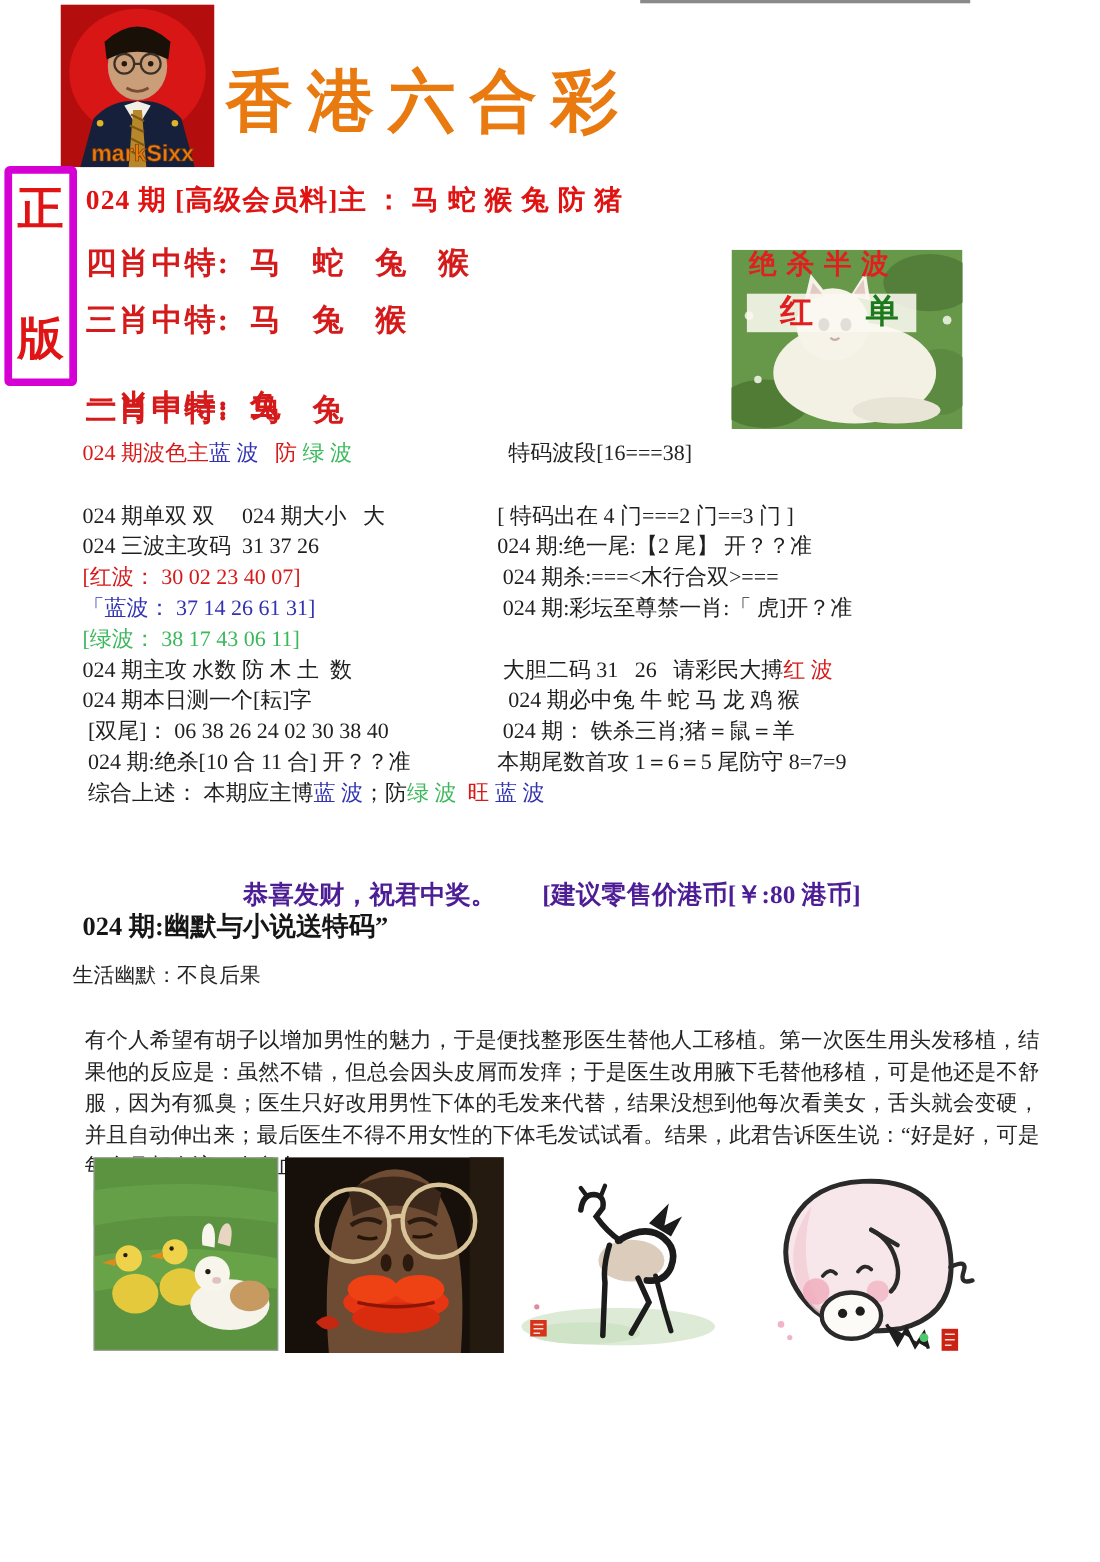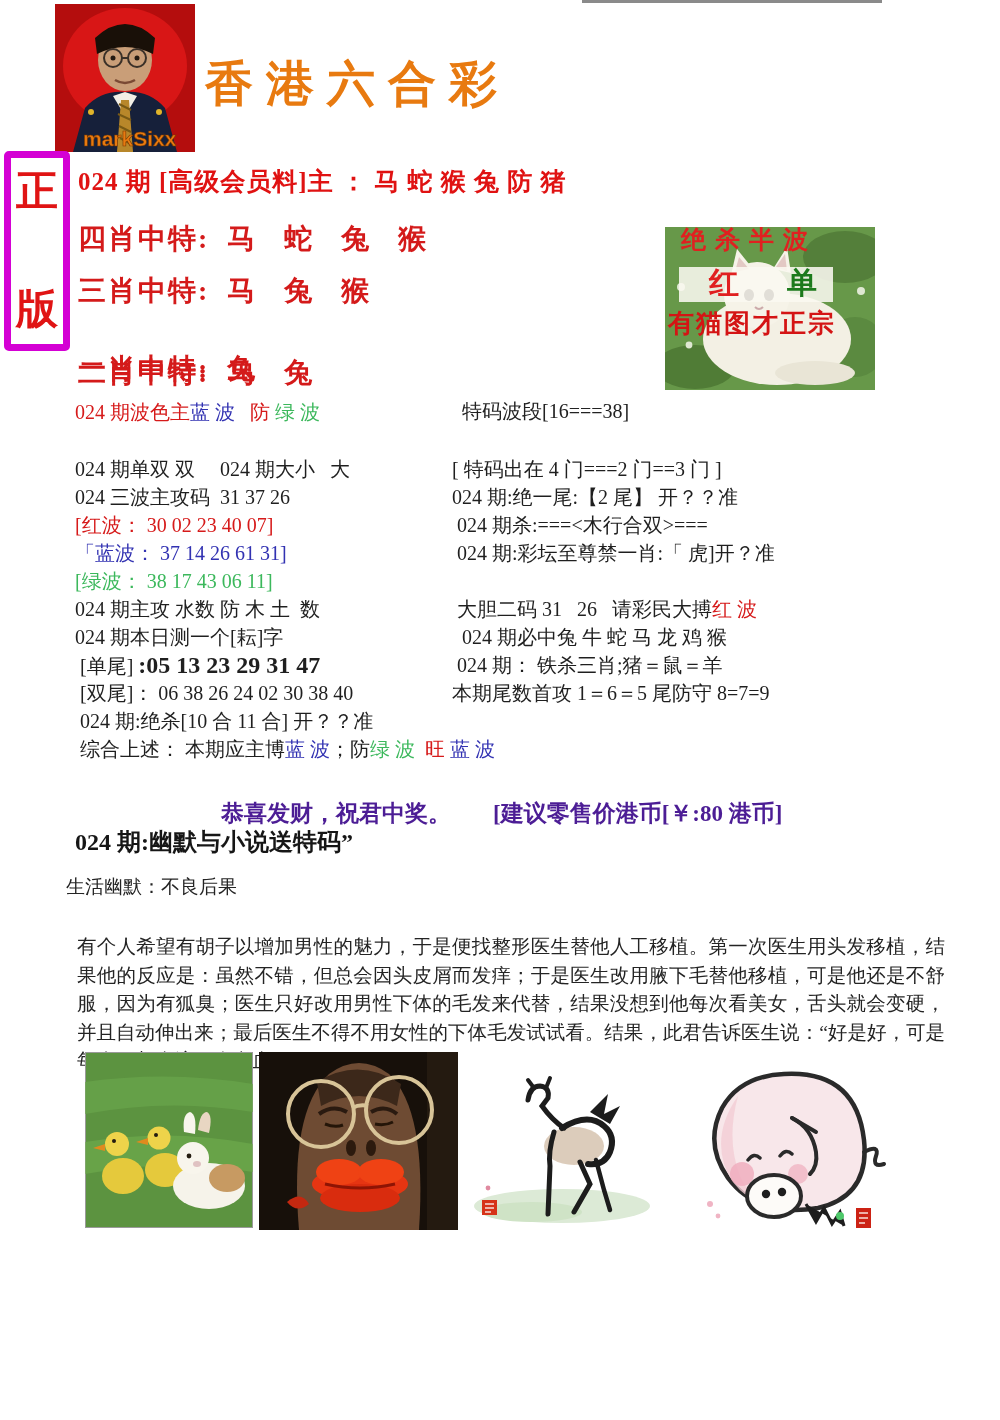--- a/index.html
+++ b/index.html
@@ -2,21 +2,21 @@
 <html><head>
 <meta charset="utf-8">
 <style>
   html,body{margin:0;padding:0;background:#fff;}
   .page{position:relative;width:1000px;height:1420px;background:#ffffff;
         font-family:"Liberation Serif","DejaVu Serif",serif;overflow:hidden;}
 
   
   .topline{position:absolute;left:582px;top:0;width:300px;height:3px;background:#8a8a8a;}
   .portrait{position:absolute;left:55px;top:4px;width:168px;height:148px;}
-  .title{position:absolute;left:205px;top:52px;font-size:48px;font-weight:bold;
+  .title{position:absolute;left:205px;top:52px;font-size:61px;font-weight:bold;
          color:#e87a10;letter-spacing:13px;white-space:pre;}
   .badge{position:absolute;left:4px;top:151px;width:52px;height:160px;border:7px solid #d400d4;
          border-radius:5px;display:flex;flex-direction:column;justify-content:space-between;
          align-items:center;padding:12px 0 14px 0;}
   .badge span{color:#e01414;font-size:42px;font-weight:bold;line-height:1;}
 
   
   .headline{position:absolute;left:78px;top:165px;font-size:25px;font-weight:bold;
             color:#e01212;white-space:pre;letter-spacing:1px;}
   .zodiac{position:absolute;left:78px;font-size:28px;font-weight:bold;color:#d41a1a;
@@ -116,37 +116,35 @@
       <path d="M111,40 L120,27 L122,44 Z" fill="#e3c9c4"></path>
       <ellipse cx="84" cy="68" rx="5" ry="6" fill="#2b2320"></ellipse>
       <ellipse cx="104" cy="68" rx="5" ry="6" fill="#2b2320"></ellipse>
       <path d="M90,80 q4,4 8,0" stroke="#caa" stroke-width="2" fill="none"></path>
       <ellipse cx="150" cy="146" rx="40" ry="12" fill="#e9e5d6"></ellipse>
       <rect x="14" y="40" width="154" height="35" fill="#faf8f0" opacity="0.88"></rect>
     </svg>
     <div class="cat-t1">绝杀半波</div>
     <div class="cat-t2r">红</div>
     <div class="cat-t2g">单</div>
-    <div class="cat-t3">有猫图才正宗</div>
   </div>
 
   <div class="waverow">
       <div class="trow"><span class="seg c-r">024 期波色主</span><span class="seg c-b">蓝 波</span><span class="seg c-r">   防 </span><span class="seg c-g">绿 波</span></div>
     </div>
   <div class="range">特码波段[16===38]</div>
 
   <div class="leftcol">
       <div class="trow"><span class="seg c-k">024 期单双 双     024 期大小   大</span></div>
       <div class="trow"><span class="seg c-k">024 三波主攻码  31 37 26</span></div>
       <div class="trow"><span class="seg c-r">[红波： 30 02 23 40 07]</span></div>
       <div class="trow"><span class="seg c-b">「蓝波： 37 14 26 61 31]</span></div>
       <div class="trow"><span class="seg c-g">[绿波： 38 17 43 06 11]</span></div>
       <div class="trow"><span class="seg c-k">024 期主攻 水数 防 木 土  数</span></div>
       <div class="trow"><span class="seg c-k">024 期本日测一个[耘]字</span></div>
-      <div class="trow"><span class="seg c-k"> [单尾] </span><span class="seg c-k bold" style="font-size: 24px;">:05 13 23 29 31 47</span></div>
       <div class="trow"><span class="seg c-k"> [双尾]： 06 38 26 24 02 30 38 40</span></div>
       <div class="trow"><span class="seg c-k"> 024 期:绝杀[10 合 11 合] 开？？准</span></div>
       <div class="trow"><span class="seg c-k"> 综合上述： 本期应主博</span><span class="seg c-b">蓝 波</span><span class="seg c-k">；防</span><span class="seg c-g">绿 波</span><span class="seg c-k">  </span><span class="seg c-r">旺 </span><span class="seg c-b">蓝 波</span></div>
     </div>
   <div class="rightcol">
       <div class="trow"><span class="seg c-k">[ 特码出在 4 门===2 门==3 门 ]</span></div>
       <div class="trow"><span class="seg c-k">024 期:绝一尾:【2 尾】 开？？准</span></div>
       <div class="trow"><span class="seg c-k"> 024 期杀:===&lt;木行合双&gt;===</span></div>
       <div class="trow"><span class="seg c-k"> 024 期:彩坛至尊禁一肖:「 虎]开？准</span></div>
       <div class="trow"><span class="seg c-k"></span></div>

